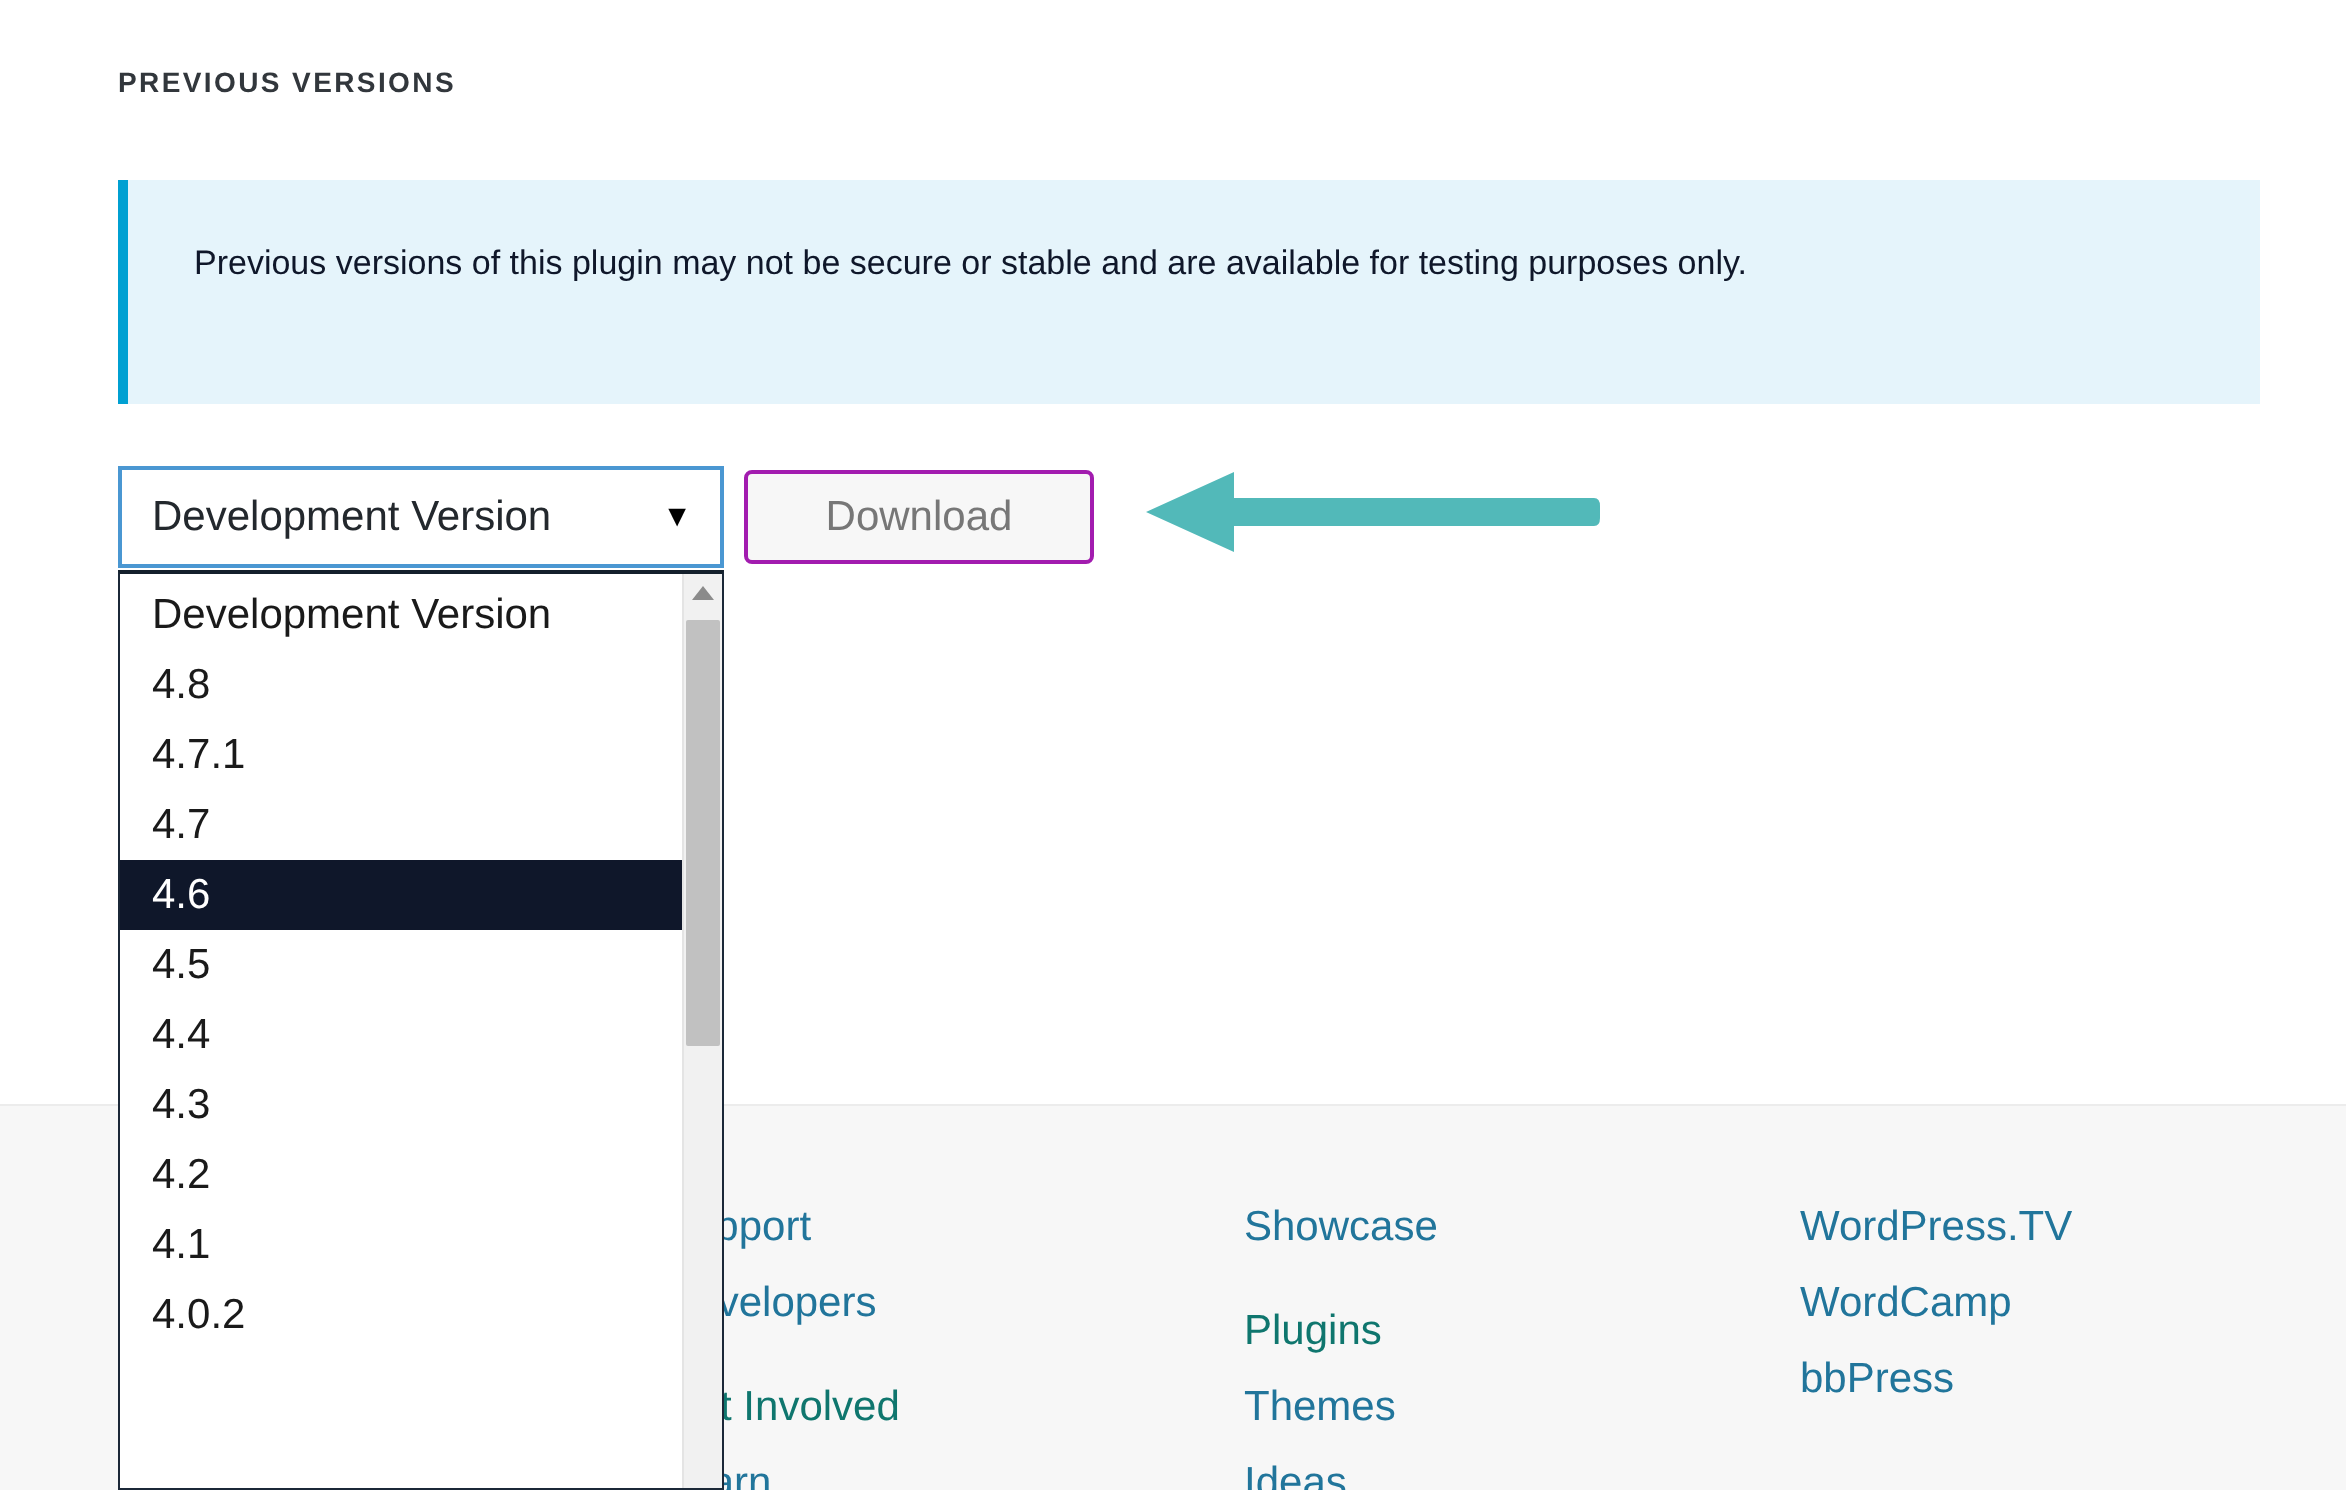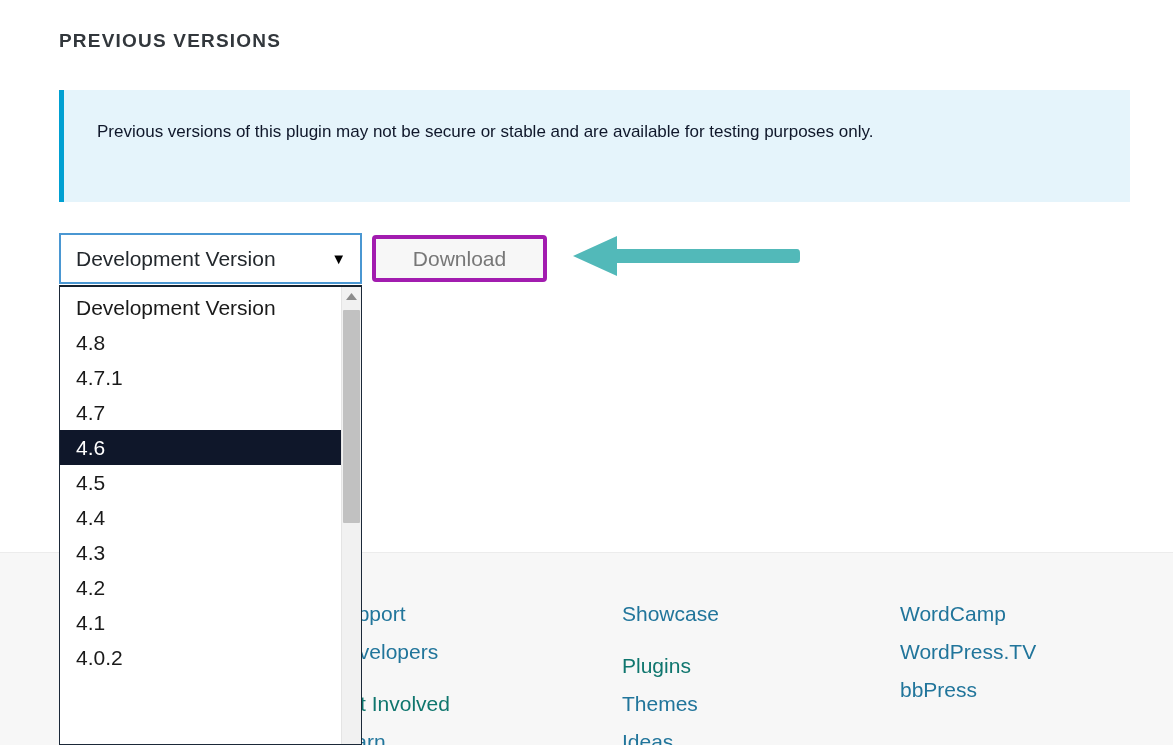--- a/index.html
+++ b/index.html
@@ -14,21 +14,21 @@
     background: #ffffff;
     font-family: "Liberation Sans", sans-serif;
     -webkit-font-smoothing: antialiased;
   }
 
   
   .page-heading {
     position: absolute;
     left: 59px;
     top: 27px;
-    font-size: 19px;
+    font-size: 14px;
     font-weight: bold;
     letter-spacing: 1.2px;
     color: #32373c;
     line-height: 28px;
     white-space: nowrap;
   }
 
   
   .notice {
     position: absolute;
@@ -87,21 +87,21 @@
   }
 
   .download-button {
     position: absolute;
     left: 313px;
     top: 2px;
     width: 175px;
     height: 47px;
     box-sizing: border-box;
     background: #f7f7f7;
-    border: 4px solid #a21caf;
+    border: 2px solid #a21caf;
     border-radius: 4px;
     color: #777777;
     font-size: 21px;
     font-family: "Liberation Sans", sans-serif;
     cursor: pointer;
     padding: 0;
     display: flex;
     align-items: center;
     justify-content: center;
   }
@@ -235,22 +235,22 @@
     </div>
 
     <div class="footer-col c2">
       <a class="footer-link" href="#">Showcase</a>
       <a class="footer-link light" href="#">Plugins</a>
       <a class="footer-link" href="#">Themes</a>
       <a class="footer-link" href="#">Ideas</a>
     </div>
 
     <div class="footer-col c3">
+      <a class="footer-link" href="#">WordPress.TV</a>
       <a class="footer-link" href="#">WordCamp</a>
-      <a class="footer-link" href="#">WordPress.TV</a>
       <a class="footer-link" href="#">bbPress</a>
     </div>
 
   </div>
 </div>
 
 <div class="select-row">
   <div class="select-box">
     <span class="select-value">Development Version</span>
     <span class="select-arrow">▼</span>

